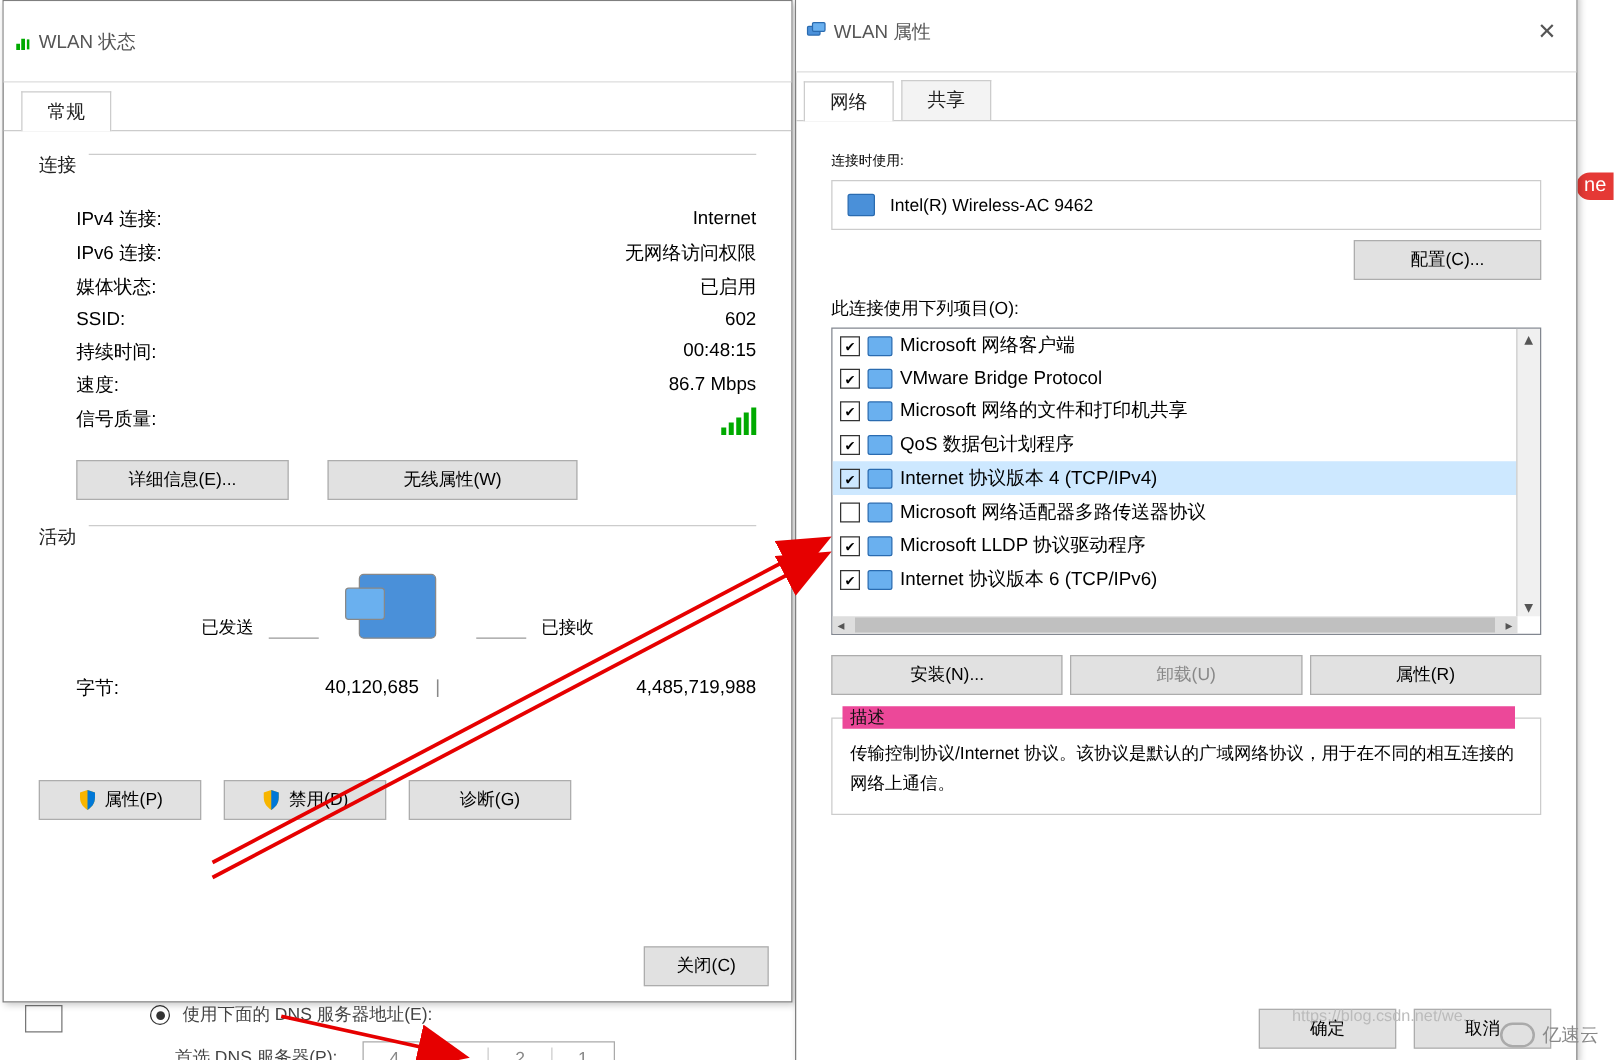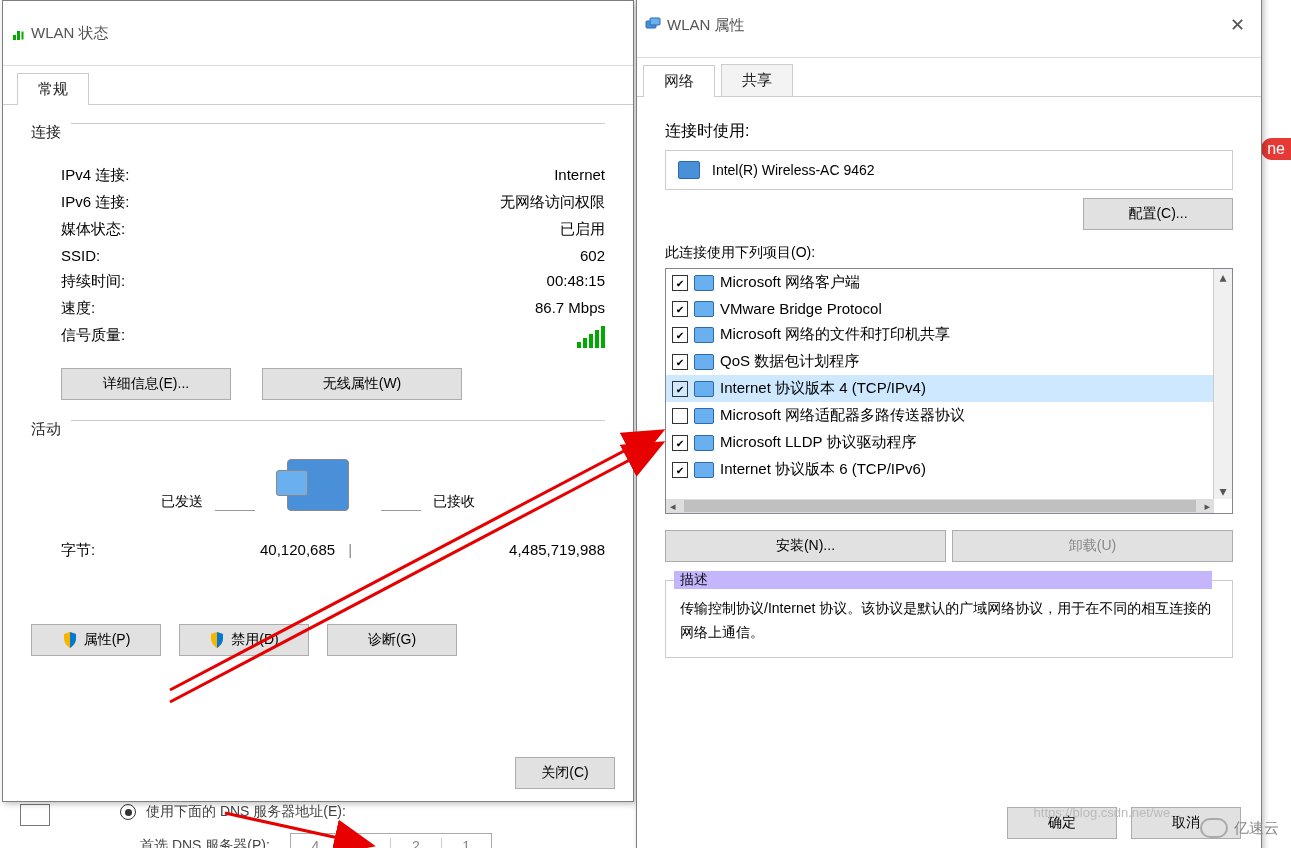--- a/index.html
+++ b/index.html
@@ -33,33 +33,33 @@
 .itemlist .items{height:230px;overflow:hidden}
 .item{display:flex;align-items:center;gap:6px;padding:4px 6px;font-size:15px}
 .item .chk{width:14px;height:14px;border:1px solid #333;display:inline-flex;align-items:center;justify-content:center;font-size:12px;line-height:1;font-family:monospace}
 .item .chk.checked::before{content:"✔"}
 .item .mini-icon{width:18px;height:14px;background:#6ab0ef;border:1px solid #2a6bb0;border-radius:2px}
 .item.selected{background:#cde8ff}
 .scroll-v{position:absolute;right:0;top:0;width:18px;height:230px;background:#f0f0f0;border-left:1px solid #ccc;display:flex;flex-direction:column;align-items:center;justify-content:space-between;color:#555}
 .scroll-h{position:absolute;left:0;right:18px;bottom:0;height:14px;background:#dedede;display:flex;align-items:center;justify-content:space-between;color:#555;font-size:11px}
 .scroll-h .thumb{flex:1;height:12px;background:#c0c0c0;margin:0 4px}
 .fieldset{border:1px solid #ccc;padding:12px 14px;margin-top:18px}
-.fieldset-legend{position:relative;top:-22px;left:-6px;background:#c4b5fd;padding:0 6px;color:#111}
+.fieldset-legend{position:relative;top:-22px;left:-6px;background:#ec4899;padding:0 6px;color:#111}
 .btn-row{display:flex;gap:6px;margin-top:16px}
 .arrow-svg{position:absolute;pointer-events:none}
 .bg-snippet{position:absolute;left:20px;top:804px;display:flex;align-items:center;gap:16px;color:#555}
 .bg-snippet .rect{width:28px;height:20px;border:1px solid #777}
 .wm{position:absolute;right:12px;bottom:10px;color:#bbb;font-size:13px}
 .ysy{position:absolute;right:12px;bottom:10px;display:flex;align-items:center;gap:6px;color:#888;font-size:15px}
 .ysy .cloud{width:24px;height:16px;border:2px solid #aaa;border-radius:10px}
 .wifi-icon{display:inline-block;width:14px;height:14px;margin-right:6px;position:relative}
 .wifi-icon::before{content:"";position:absolute;left:2px;bottom:0;width:3px;height:5px;background:#0a0}
 .wifi-icon::after{content:"";position:absolute;left:6px;bottom:0;width:3px;height:9px;background:#0a0;box-shadow:4px 0 0 -0.5px #0a0}
 .red-badge{position:absolute;right:0;top:138px;background:#e53935;color:#fff;border-radius:12px 0 0 12px;padding:2px 6px;font-size:16px}
-.small-gray{color:#555;font-size:16px}
+.small-gray{color:#555;font-size:11px}
 .dns-box{border:1px solid #aaa;height:24px;width:200px;display:flex;align-items:center}
 .dns-box span{flex:1;text-align:center;border-right:1px solid #ccc;color:#888}
 .dns-box span:last-child{border:none}
 </style>
 </head>
 <body>
 
 <div class="bg-snippet">
   <div class="rect"></div>
 </div>
@@ -260,20 +260,21 @@
       <div class="scroll-h">
         <span style="padding:0 4px">◂</span>
         <div class="thumb"></div>
         <span style="padding:0 4px">▸</span>
       </div>
     </div>
 
     <div class="btn-row">
       <div class="btn" style="flex:1">安装(N)...</div>
       <div class="btn" style="flex:1" disabled="">卸载(U)</div>
+      <div class="btn" style="flex:1">属性(R)</div>
     </div>
 
     <div class="fieldset">
       <div class="fieldset-legend">描述</div>
       <div style="margin-top:-14px;line-height:1.7">传输控制协议/Internet 协议。该协议是默认的广域网络协议，用于在不同的相互连接的网络上通信。</div>
     </div>
   </div>
 
   <div style="position:absolute;right:20px;bottom:10px;display:flex;gap:14px">
     <div class="btn" style="min-width:110px">确定</div>

